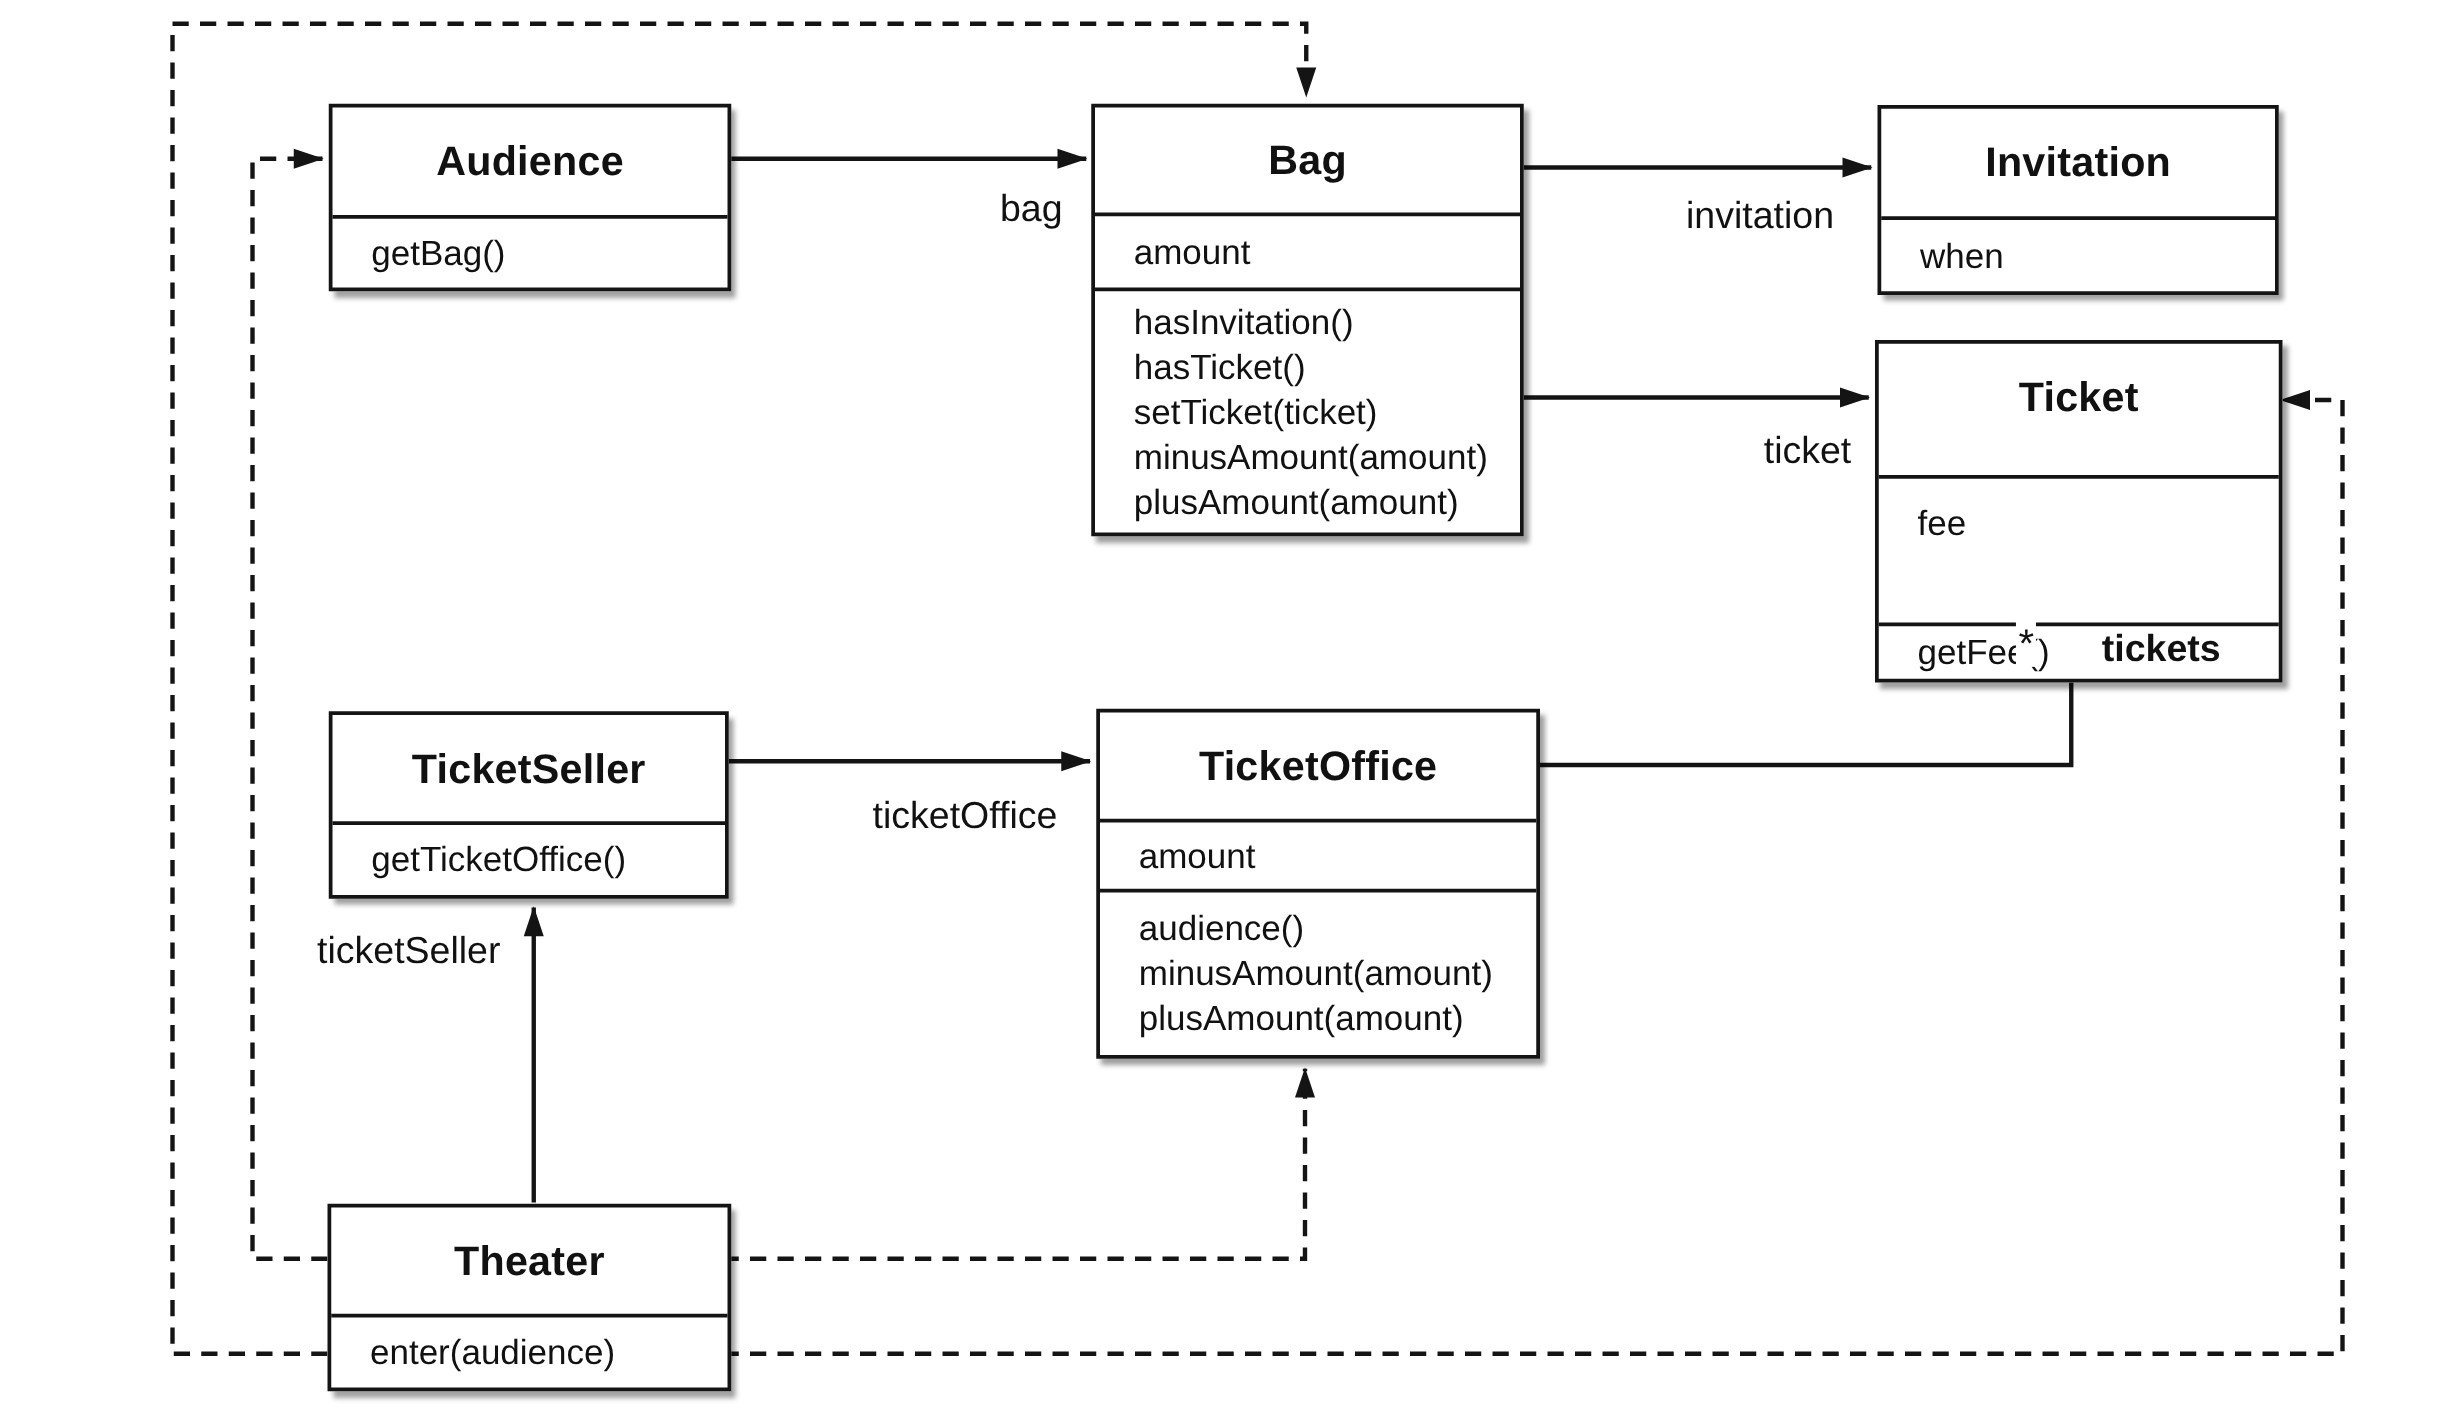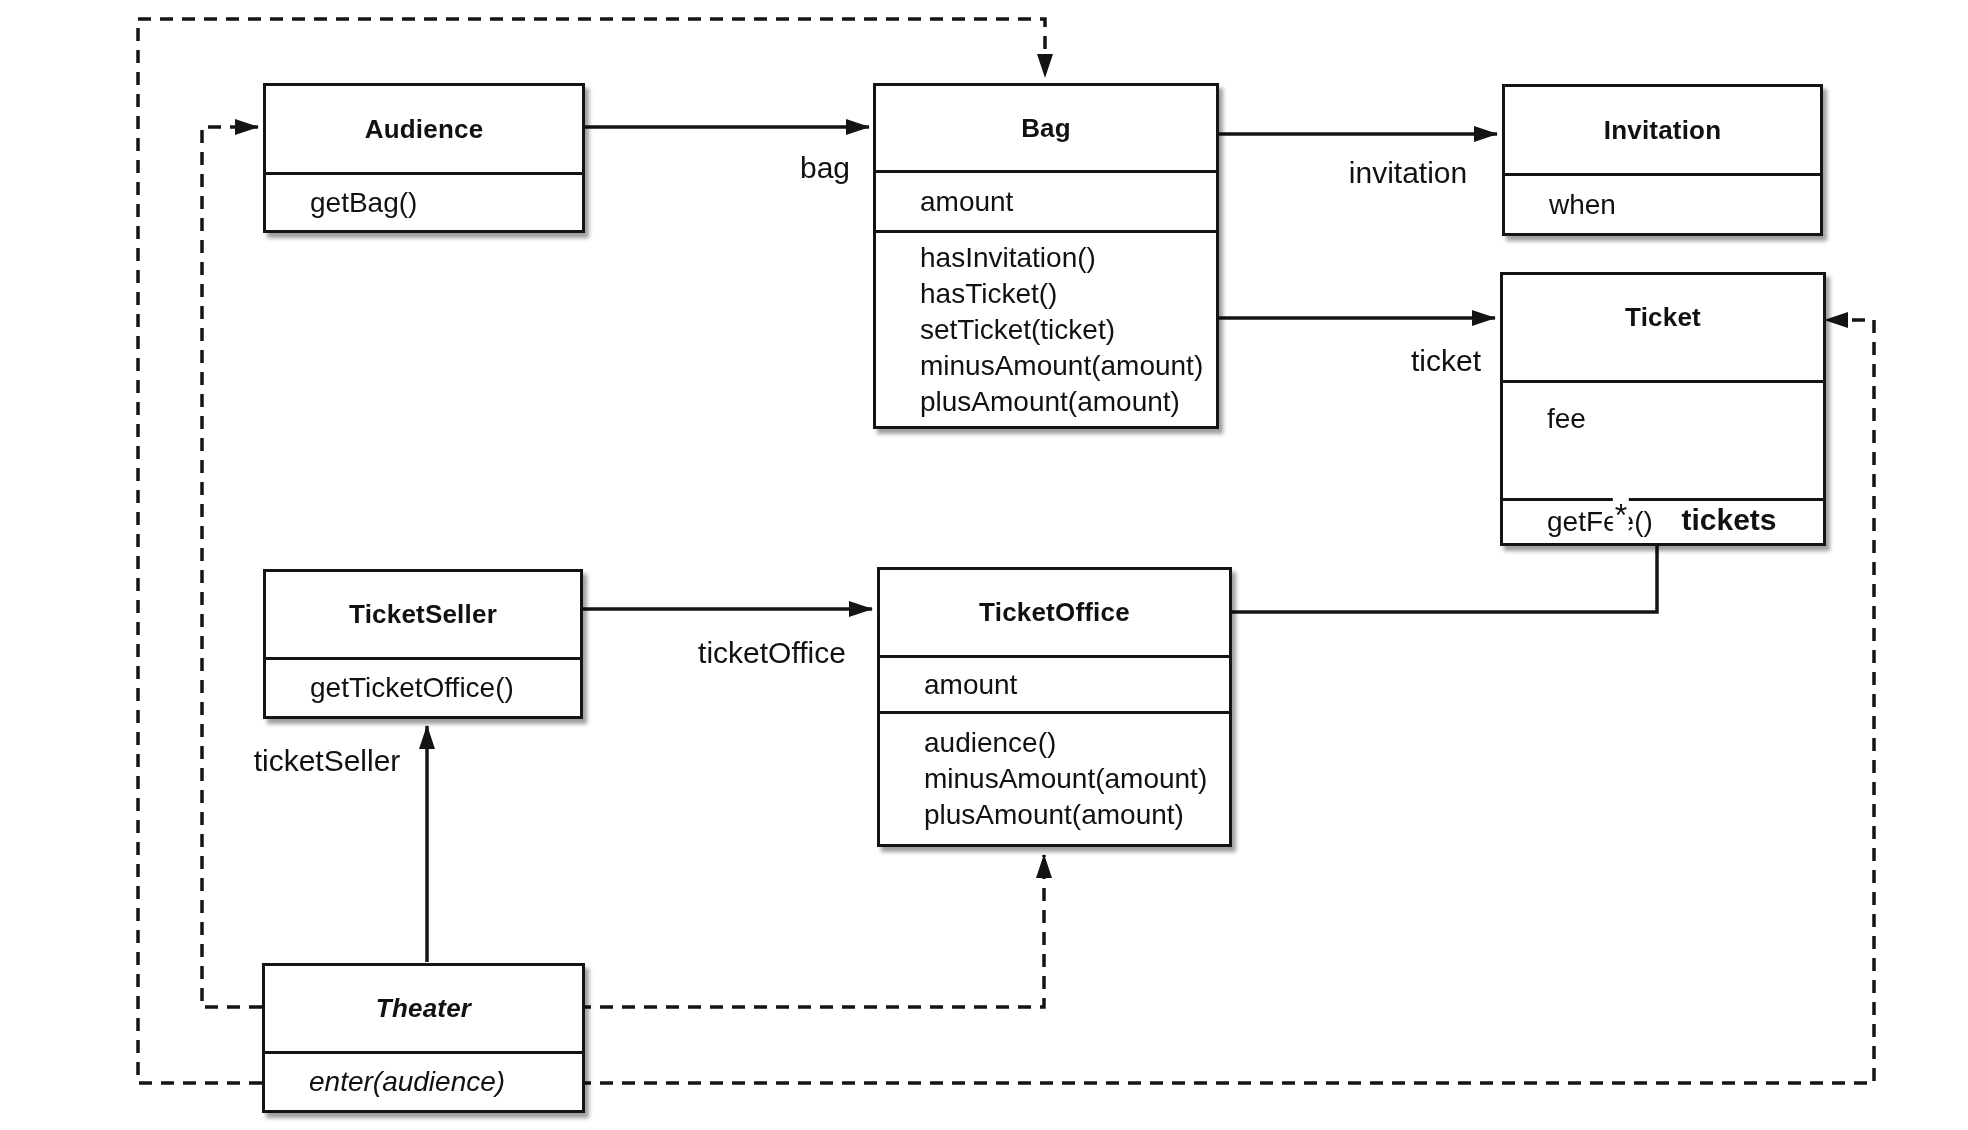--- a/index.html
+++ b/index.html
@@ -22,27 +22,27 @@
     position: absolute;
     background: #ffffff;
     border: 3px solid #141414;
     box-shadow: 4px 5px 4px rgba(0,0,0,0.38);
   }
   .uml-title {
     display: flex;
     align-items: center;
     justify-content: center;
     font-weight: bold;
-    font-size: 26px;
+    font-size: 33px;
     letter-spacing: 0.2px;
   }
   .uml-comp {
     border-top: 3px solid #141414;
     box-sizing: border-box;
-    padding-left: 44px;
+    padding-left: 31px;
     display: flex;
     flex-direction: column;
     justify-content: center;
   }
   .uml-member {
     font-size: 28px;
     line-height: 36px;
     white-space: nowrap;
   }
   .edge-label {
@@ -140,21 +140,21 @@
     <div class="uml-comp" style="height:56px;">
       <div class="uml-member">amount</div>
     </div>
     <div class="uml-comp" style="height:133px;">
       <div class="uml-member">audience()</div>
       <div class="uml-member">minusAmount(amount)</div>
       <div class="uml-member">plusAmount(amount)</div>
     </div>
   </div>
 
-  <div class="uml-class" style="left:262px; top:963px; width:317px;font-style:italic;">
+  <div class="uml-class" style="left:262px; top:963px; width:317px;">
     <div class="uml-title" style="height:85px;">Theater</div>
     <div class="uml-comp" style="height:59px;">
       <div class="uml-member">enter(audience)</div>
     </div>
   </div>
 
   <div class="edge-label" style="left:825px; top:168px;">bag</div>
   <div class="edge-label" style="left:1408px; top:173px;">invitation</div>
   <div class="edge-label" style="left:1446px; top:361px;">ticket</div>
   <div class="edge-label" style="left:772px; top:653px;">ticketOffice</div>

